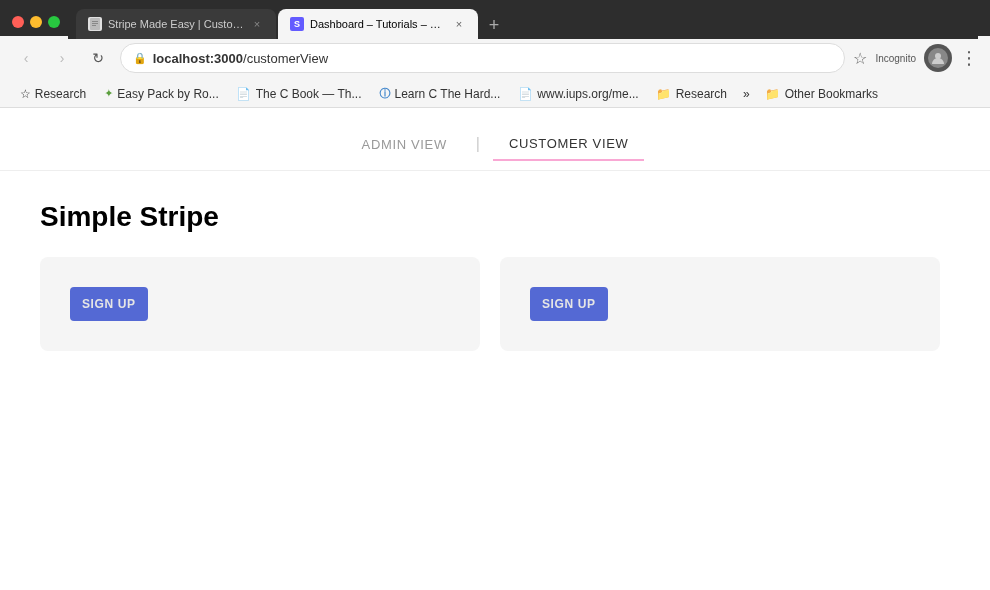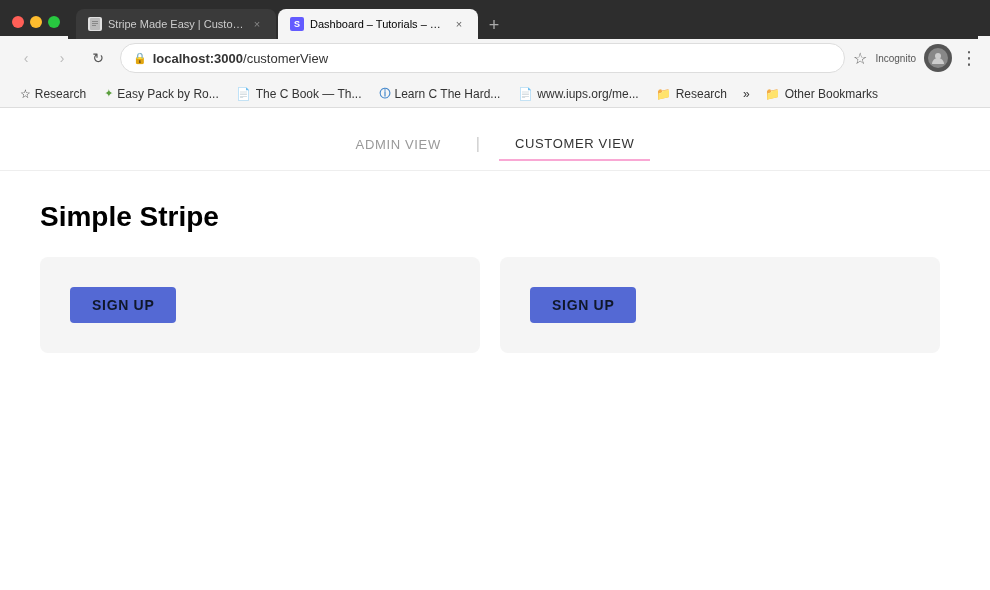--- a/index.html
+++ b/index.html
@@ -43,34 +43,34 @@
     
     .bookmarks-bar { display: flex; align-items: center; gap: 2px; padding: 2px 12px; background: #f5f5f5; border-bottom: 1px solid #ddd; height: 28px; font-size: 12px; }
     .bookmark-item { display: flex; align-items: center; gap: 4px; padding: 2px 8px; border-radius: 4px; cursor: pointer; color: #333; white-space: nowrap; }
     .bookmark-folder { display: flex; align-items: center; gap: 4px; padding: 2px 8px; border-radius: 4px; cursor: pointer; color: #333; }
     .more-btn { padding: 2px 6px; color: #333; cursor: pointer; }
 
     
     .page-content { background: #fff; width: 990px; height: 590px; overflow-y: auto; }
 
     
-    .view-tabs { display: flex; align-items: center; justify-content: center; gap: 15px; padding: 20px 0 10px; border-bottom: 1px solid #eee; }
+    .view-tabs { display: flex; align-items: center; justify-content: center; gap: 9px; padding: 20px 0 10px; border-bottom: 1px solid #eee; }
     .view-tab { padding: 8px 16px; font-size: 13px; color: #999; letter-spacing: 0.05em; cursor: pointer; text-decoration: none; }
     .view-tab.active { color: #333; border-bottom: 2px solid #f9a8d4; margin-bottom: -1px; font-weight: 500; }
     .view-divider { color: #ccc; margin: 0 4px; }
 
     
     .main-content { padding: 30px 40px; }
     .page-title { font-size: 28px; font-weight: 600; color: #000; margin-bottom: 24px; }
 
     
     .plans-grid { display: grid; grid-template-columns: 1fr 1fr; gap: 20px; max-width: 900px; }
     .plan-card { background: #f5f5f5; border-radius: 8px; padding: 30px; }
     .plan-title { font-size: 20px; font-weight: 500; color: #000; margin-bottom: 20px; }
-    .signup-btn { background: #5469d4; color: #0f172a; border: none; border-radius: 4px; padding: 10px 22px; font-size: 14px; font-weight: 600; letter-spacing: 0.05em; cursor: pointer; }
+    .signup-btn { background: #5469d4; color: #e5e5e5; border: none; border-radius: 4px; padding: 10px 12px; font-size: 12px; font-weight: 600; letter-spacing: 0.05em; cursor: pointer; }
   </style>
 </head>
 <body>
 
 <div class="browser-chrome">
 
   <div class="title-bar">
     <div class="traffic-lights">
       <div class="traffic-light tl-red"></div>
       <div class="traffic-light tl-yellow"></div>

